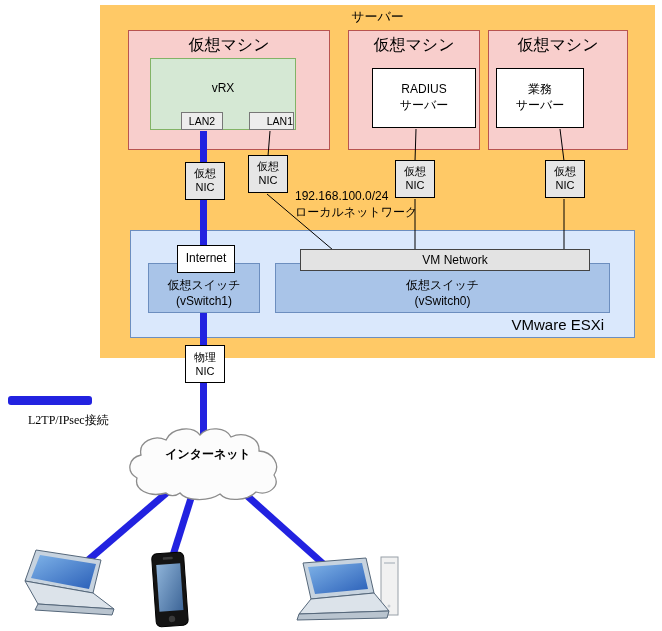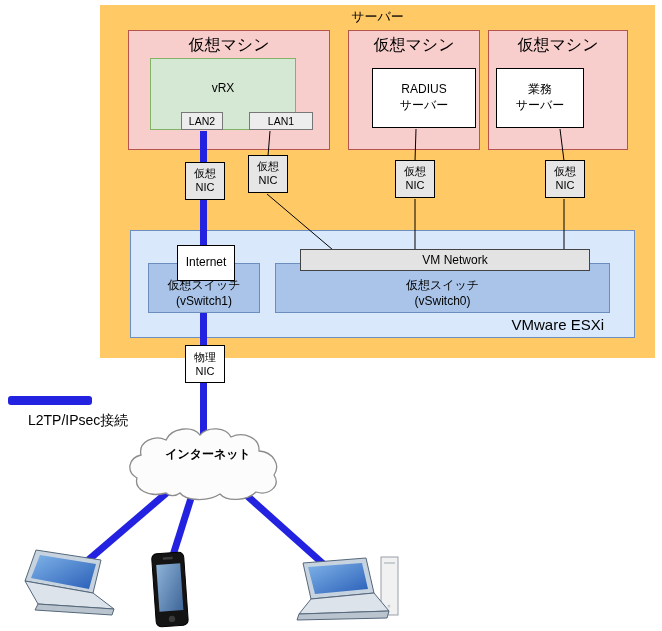--- a/index.html
+++ b/index.html
@@ -24,21 +24,21 @@
   .white-box{background:#fff;border:1px solid #000;z-index:4;font-size:12px;line-height:1.3;}
 
   .esxi-box{background:var(--esxi-bg,#DAE8FC);border:1px solid var(--esxi-border,#6C8EBF);z-index:2;}
   .esxi-label{position:absolute;right:30px;bottom:4px;font-size:15px;}
   .vswitch-box{background:var(--vswitch-bg,#A9C4E8);border:1px solid var(--esxi-border,#6C8EBF);z-index:4;font-size:12px;line-height:1.3;}
   .vmnet-bar{background:#E3E3E3;border:1px solid #444;z-index:4;font-size:12px;padding-left:20px;}
 
   .note{z-index:4;font-size:12px;line-height:1.3;}
 
   .legend-bar{background:var(--link-blue,#2222E0);border-radius:3px;z-index:4;}
-  .legend-label{z-index:4;font-size:14px;}
+  .legend-label{z-index:4;font-size:12px;font-family:Liberation Serif, serif;}
 
   #lines-svg{position:absolute;left:0;top:0;z-index:3;pointer-events:none;}
   .blue-line{stroke:var(--link-blue,#2222E0);stroke-width:7;fill:none;}
   .thin-line{stroke:#000;stroke-width:1;fill:none;}
 
   .cloud-svg{z-index:4;}
   .cloud-label{z-index:5;text-align:center;font-size:12px;font-weight:bold;}
   .device-svg{z-index:5;}
 </style>
 </head>
@@ -77,21 +77,21 @@
     <line class="thin-line" x1="267" y1="194" x2="333" y2="250"></line>
     <line class="thin-line" x1="416" y1="129" x2="415" y2="161"></line>
     <line class="thin-line" x1="415" y1="199" x2="415" y2="250"></line>
     <line class="thin-line" x1="560" y1="129" x2="564" y2="161"></line>
     <line class="thin-line" x1="564" y1="199" x2="564" y2="250"></line>
   </svg>
 
   <div class="abs lan-box center-text" style="left:181px;top:112px;width:42px;height:18px;">
     <span>LAN2</span>
   </div>
-  <div class="abs lan-box center-text" style="left:249px;top:112px;width:64px;height:18px;">
+  <div class="abs lan-box center-text" style="left:249px;top:112px;width:45px;height:18px;align-items:flex-end;">
     <span>LAN1</span>
   </div>
 
   <div class="abs nic-box center-text" style="left:185px;top:162px;width:40px;height:38px;">
     <span>仮想</span>
     <span>NIC</span>
   </div>
   <div class="abs nic-box center-text" style="left:248px;top:155px;width:40px;height:38px;">
     <span>仮想</span>
     <span>NIC</span>
@@ -107,31 +107,35 @@
 
   <div class="abs white-box center-text" style="left:372px;top:68px;width:104px;height:60px;">
     <span>RADIUS</span>
     <span>サーバー</span>
   </div>
   <div class="abs white-box center-text" style="left:496px;top:68px;width:88px;height:60px;">
     <span>業務</span>
     <span>サーバー</span>
   </div>
 
+  <div class="abs note" style="left:295px;top:189px;">
+    <div>192.168.100.0/24</div>
+    <div>ローカルネットワーク</div>
+  </div>
 
   <div class="abs vswitch-box center-text" style="left:148px;top:263px;width:112px;height:50px;padding-top:12px;">
     <span>仮想スイッチ</span>
     <span>(vSwitch1)</span>
   </div>
   <div class="abs vswitch-box center-text" style="left:275px;top:263px;width:335px;height:50px;padding-top:12px;">
     <span>仮想スイッチ</span>
     <span>(vSwitch0)</span>
   </div>
 
-  <div class="abs white-box center-text" style="left:177px;top:245px;width:58px;height:36px;">
+  <div class="abs white-box center-text" style="left:177px;top:245px;width:58px;height:28px;">
     <span>Internet</span>
   </div>
   <div class="abs vmnet-bar center-text" style="left:300px;top:249px;width:290px;height:22px;">
     <span>VM Network</span>
   </div>
 
   <div class="abs white-box center-text" style="left:185px;top:345px;width:40px;height:38px;font-size:11px;">
     <span>物理</span>
     <span>NIC</span>
   </div>

